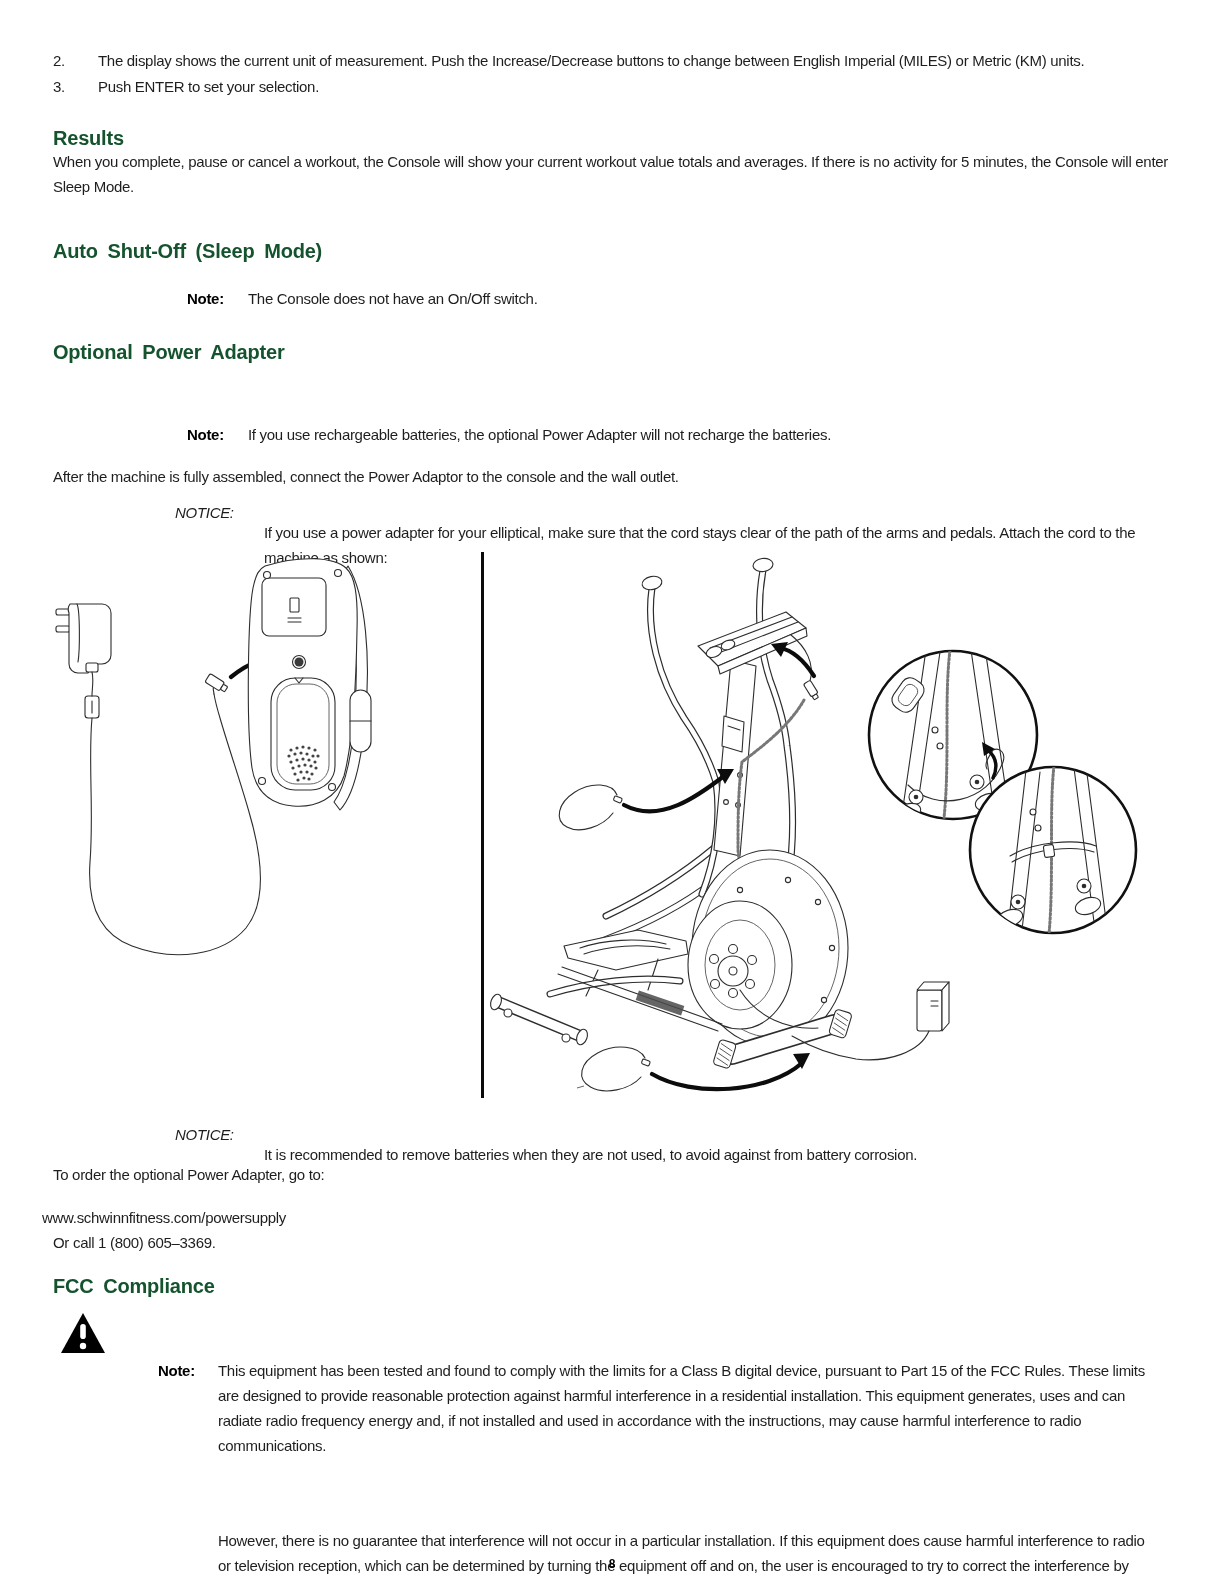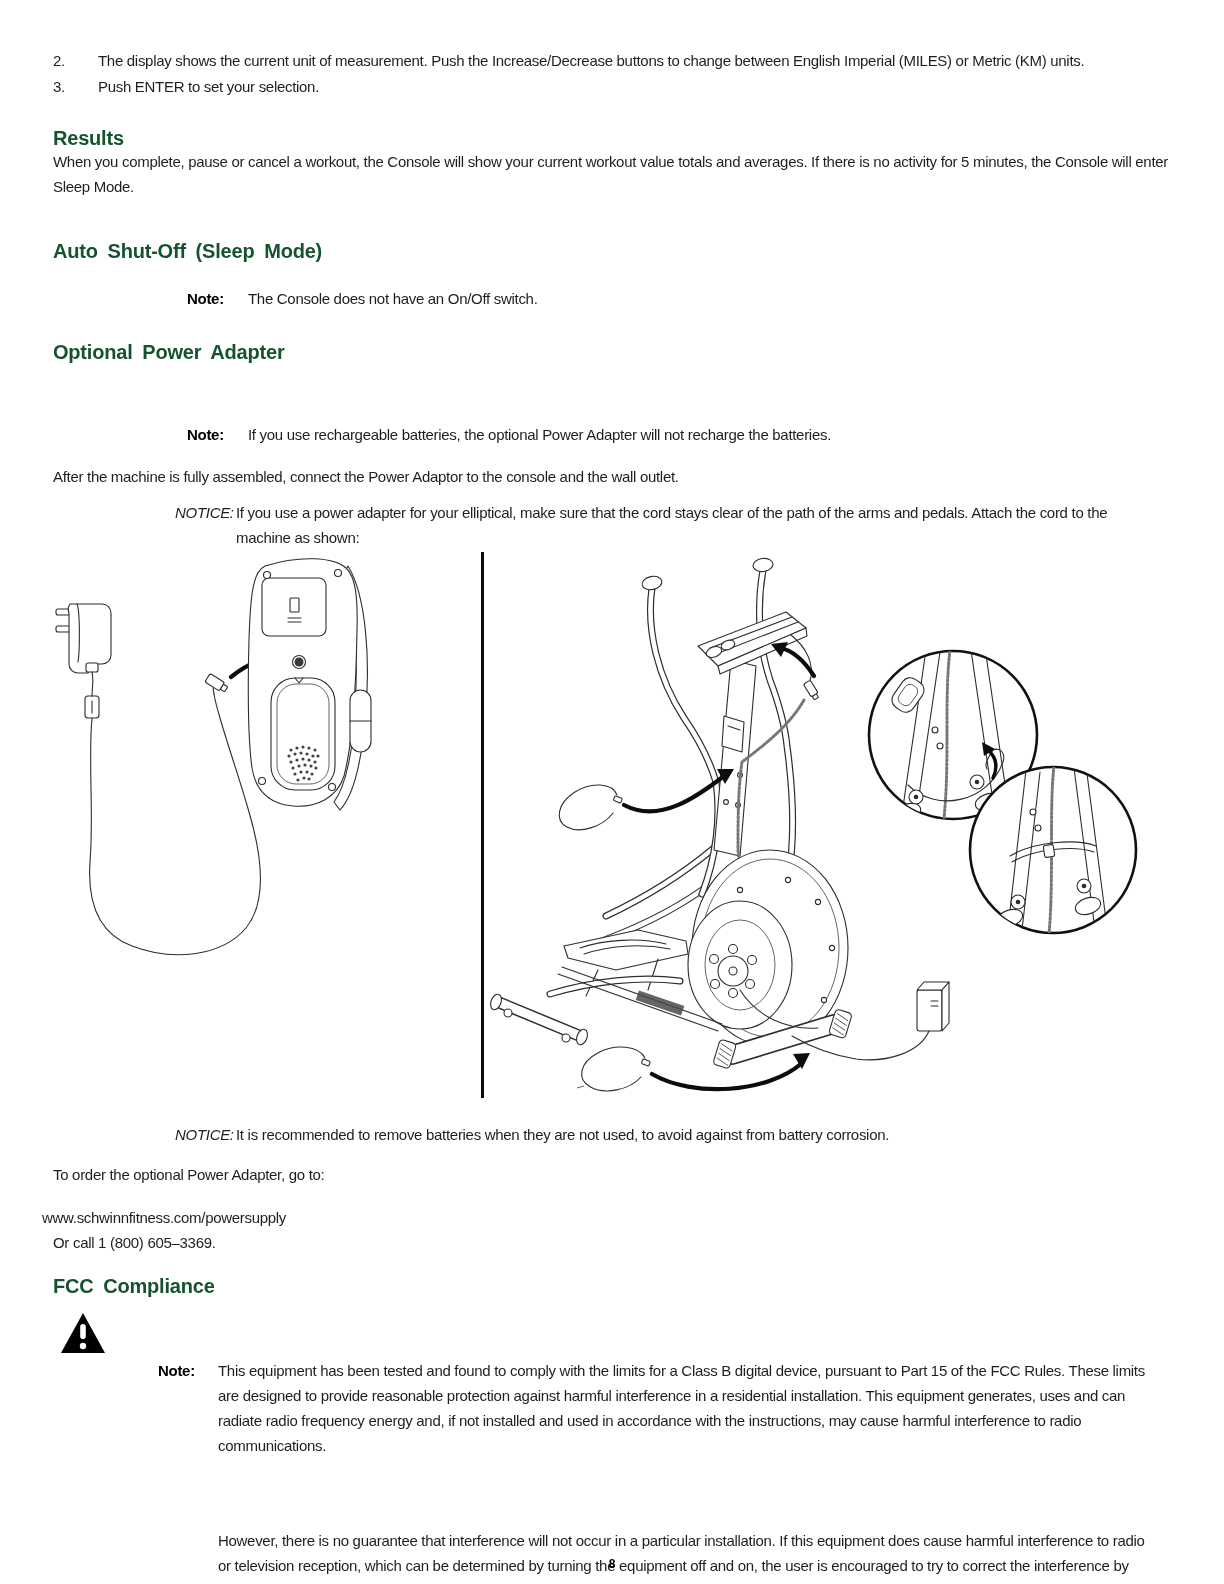--- a/index.html
+++ b/index.html
@@ -15,21 +15,21 @@
     font-size:20px; font-weight:700; color:#14532d;
     letter-spacing:-0.2px; word-spacing:0.22em; line-height:24px;
     font-family:"Liberation Sans", sans-serif;
   }
   .num { position:absolute; left:53px; }
   .li-text { position:absolute; left:78px; width:1100px;margin-left:20px; }
   .body-text { width:1118px; }
   .note-label { position:absolute; left:187px; font-weight:700; color:#000; }
   .note-text { position:absolute; left:248px; width:905px; }
   .notice-label { position:absolute; left:175px; font-style:italic; }
-  .notice-text { position:absolute; left:236px; width:895px; }
+  .notice-text { position:absolute; left:264px; width:895px;margin-top:20px; }
   .fcc-note-label { position:absolute; left:158px; font-weight:700; color:#000; }
   .fcc-note-text { position:absolute; left:218px; width:928px; }
   .divider { position:absolute; left:481px; top:552px; width:3px; height:546px; background:#0a0a0a; }
   .page-num { position:absolute; left:0; top:1552px; width:100%; text-align:center;
               font-size:12px; font-weight:700; letter-spacing:0; color:#000; }
   svg { display:block; }
   .ln  { fill:none; stroke:#2d2d2d; stroke-width:1.1; stroke-linecap:round; stroke-linejoin:round; }
   .lnf { fill:#ffffff; stroke:#2d2d2d; stroke-width:1.1; stroke-linejoin:round; }
   .thin{ fill:none; stroke:#555; stroke-width:0.9; }
   .tube-o { fill:none; stroke:#2d2d2d; stroke-width:7; stroke-linecap:round; }

